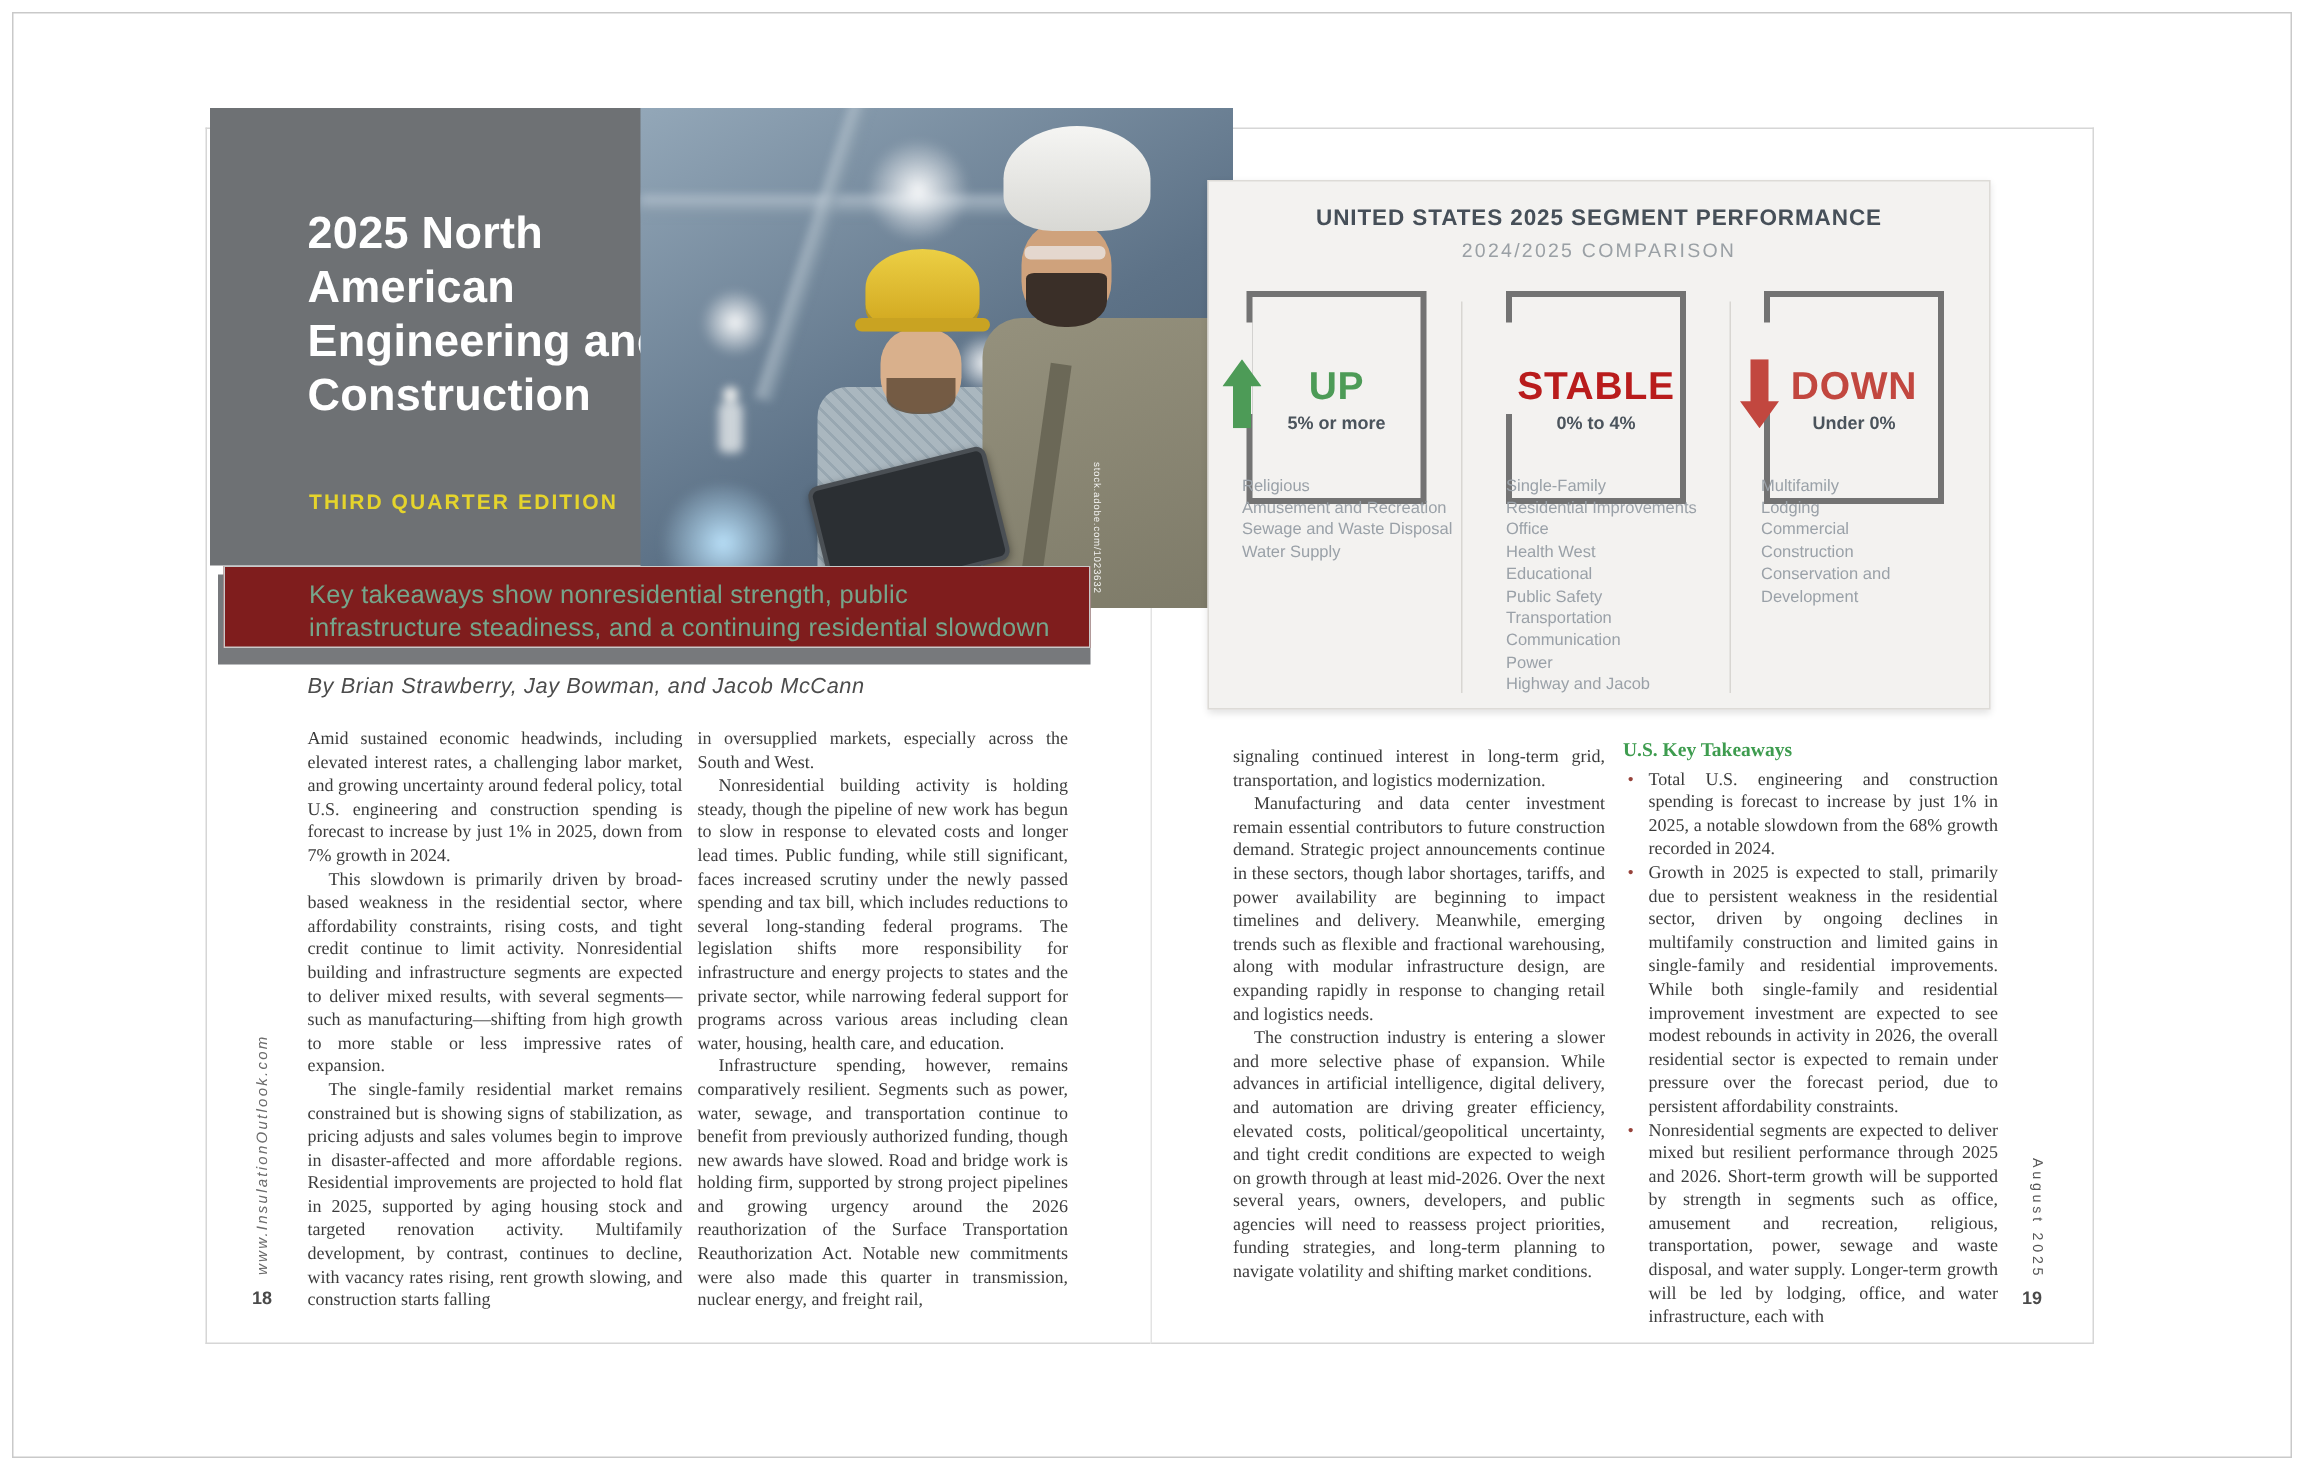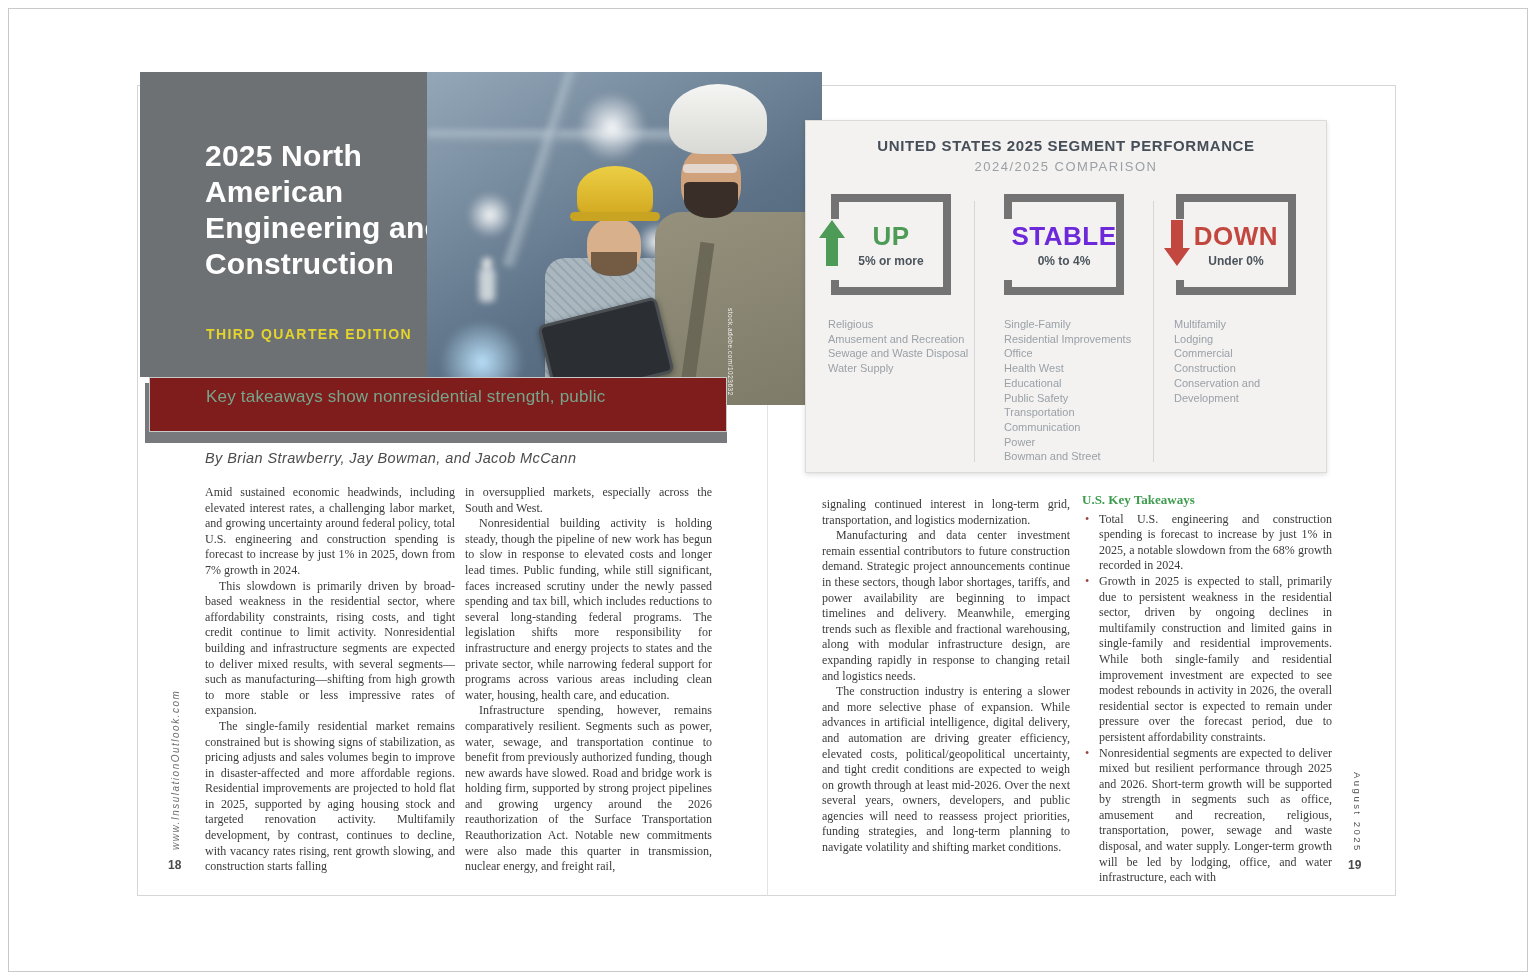--- a/index.html
+++ b/index.html
@@ -51,27 +51,27 @@
   .banner-shadow { position:absolute; left:145px; top:383px; width:582px; height:60px; background:#77797c; }
   .banner { position:absolute; left:149px; top:377px; width:578px; height:55px; background:#7f1d1d; border:1px solid #c9c9c9; }
   .banner-text { position:absolute; left:56px; top:8px; color:#76a58b; font-size:17px; line-height:22px; letter-spacing:.2px; }
 
   
   .panel { position:absolute; left:805px; top:120px; width:522px; height:353px; background:#f3f2f0; border:1px solid #dddbd7; box-shadow:0 2px 5px rgba(0,0,0,.12); }
   .panel-title { position:absolute; top:16px; width:100%; text-align:center; color:#464f58; font-weight:bold; font-size:15px; letter-spacing:.6px; }
   .panel-subtitle { position:absolute; top:38px; width:100%; text-align:center; color:#9aa0a5; font-size:13px; letter-spacing:1.5px; }
   .divider { position:absolute; top:80px; bottom:10px; width:1px; background:#d8d6d2; }
   .dv1 { left:168px; } .dv2 { left:347px; }
-  .bracket { position:absolute; top:73px; width:120px; height:101px; border:8px solid #737373; }
+  .bracket { position:absolute; top:73px; width:120px; height:142px; border:4px solid #737373; }
   .bracket::before { content:""; position:absolute; left:-10px; top:17px; height:61px; width:10px; background:#f3f2f0; }
   .bx1 { left:25px; } .bx2 { left:198px; } .bx3 { left:370px; }
   .bracket-inner { position:absolute; inset:0; display:flex; flex-direction:column; align-items:center; justify-content:center; }
   .cat-label { font-weight:bold; font-size:26px; letter-spacing:.5px; }
   .cat-up .cat-label { color:#4d9b57; }
-  .cat-stable .cat-label { color:#6d28d9;text-align:center; }
+  .cat-stable .cat-label { color:#b91c1c;text-align:center; }
   .cat-down .cat-label { color:#c2473f; }
   .cat-range { color:#4b545c; font-weight:bold; font-size:12px; margin-top:2px;text-align:right; }
   .arrow { position:absolute; left:-20px; top:50%; transform:translateY(-50%); }
   .seg-list { position:absolute; top:196px; list-style:none; color:#9aa1a8; font-size:11px; line-height:14.7px; }
   .sl1 { left:22px; width:150px; } .sl2 { left:198px; width:155px; } .sl3 { left:368px; width:152px; }
 
   
   .byline { position:absolute; left:205px; top:450px; color:#4c4c4c; font-style:italic; font-size:14.5px; letter-spacing:.4px; }
   .body-col { position:absolute; color:#3b3b3b; font-family:"Liberation Serif", serif; font-size:12px; line-height:15.6px; text-align:justify; }
   .body-col p.ind { text-indent:14px; }
@@ -136,20 +136,21 @@
     <div class="wr-beard"></div>
     <div class="wr-helmet"></div>
     <div class="tablet"></div>
     <div class="photo-credit">stock.adobe.com/1023632</div>
   </div>
 
   <div class="banner-shadow"></div>
   <div class="banner">
     <div class="banner-text">
       <div>Key takeaways show nonresidential strength, public</div>
+      <div>infrastructure steadiness, and a continuing residential slowdown</div>
     </div>
   </div>
 
   <div class="panel">
     <div class="panel-title">UNITED STATES 2025 SEGMENT PERFORMANCE</div>
     <div class="panel-subtitle">2024/2025 COMPARISON</div>
     <div class="divider dv1"></div>
     <div class="divider dv2"></div>
 
     <div class="bracket bx1 cat-up">
@@ -179,21 +180,21 @@
     <ul class="seg-list sl2">
       <li>Single-Family</li>
       <li>Residential Improvements</li>
       <li>Office</li>
       <li>Health West</li>
       <li>Educational</li>
       <li>Public Safety</li>
       <li>Transportation</li>
       <li>Communication</li>
       <li>Power</li>
-      <li>Bowman and Street</li>
+      <li>Highway and Jacob</li>
     </ul>
 
     <div class="bracket bx3 cat-down">
       <span class="arrow">
         <svg width="26" height="46" viewBox="0 0 26 46">
             <path d="M13 46 L0 28 L7 28 L7 0 L19 0 L19 28 L26 28 Z" fill="#c2473f"></path>
           </svg>
       </span>
       <div class="bracket-inner">
         <div class="cat-label">DOWN</div>

